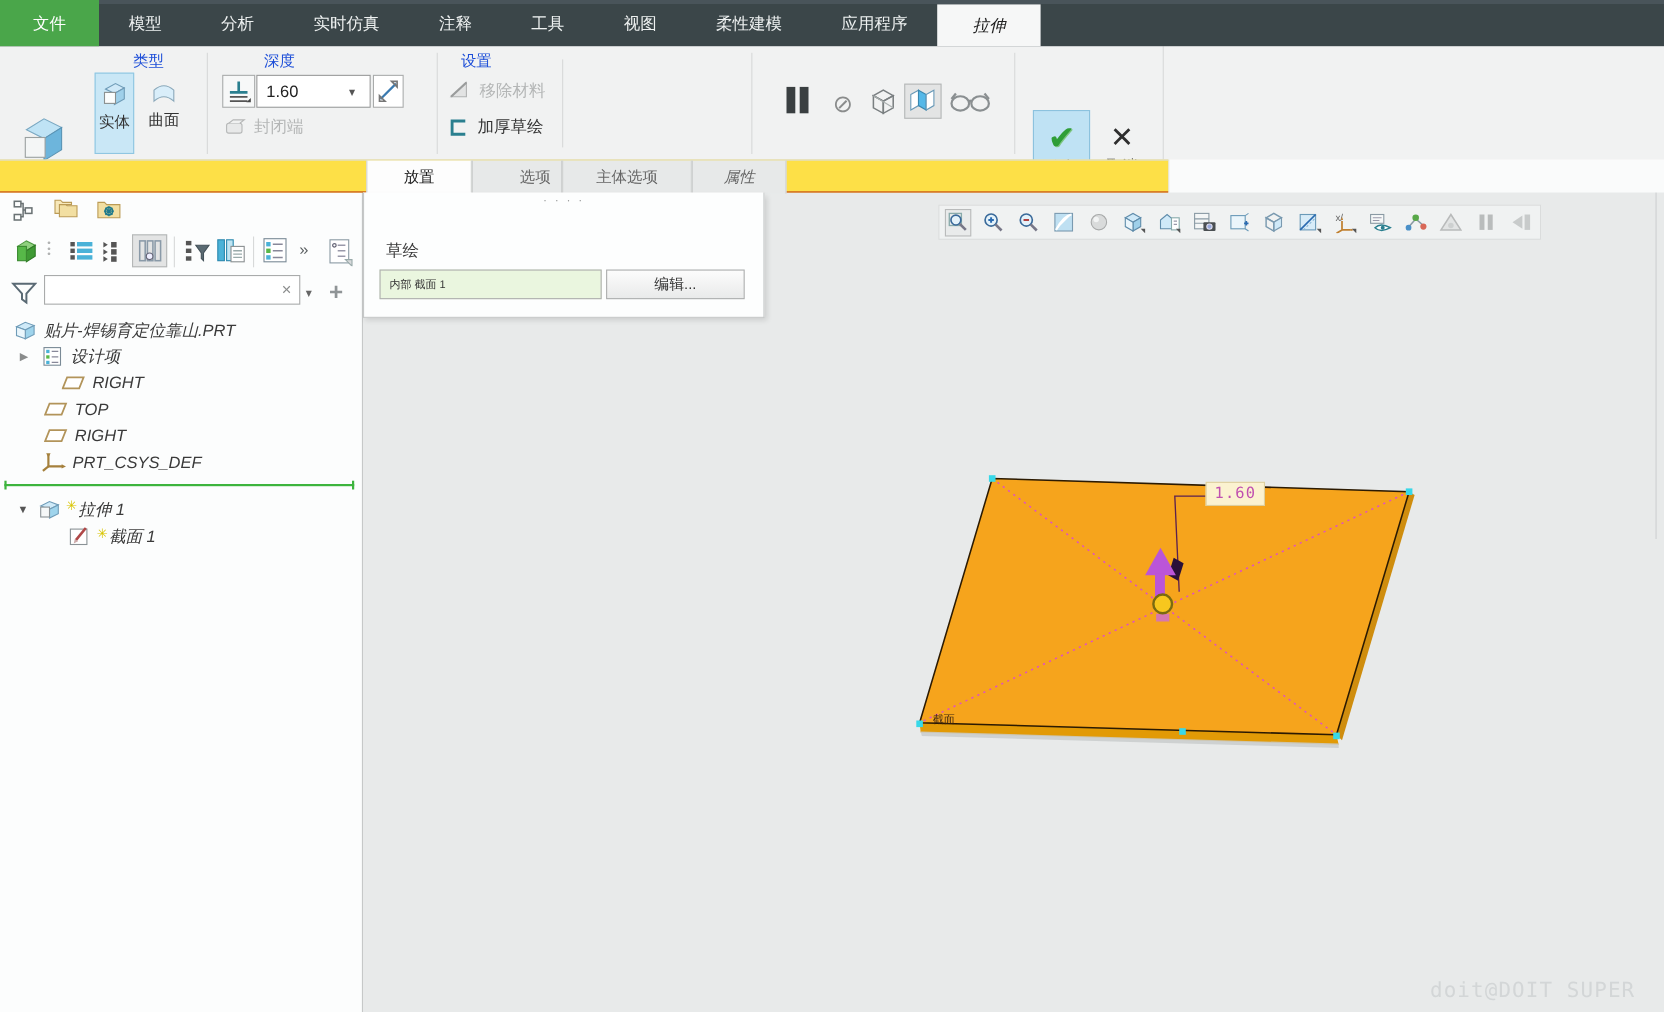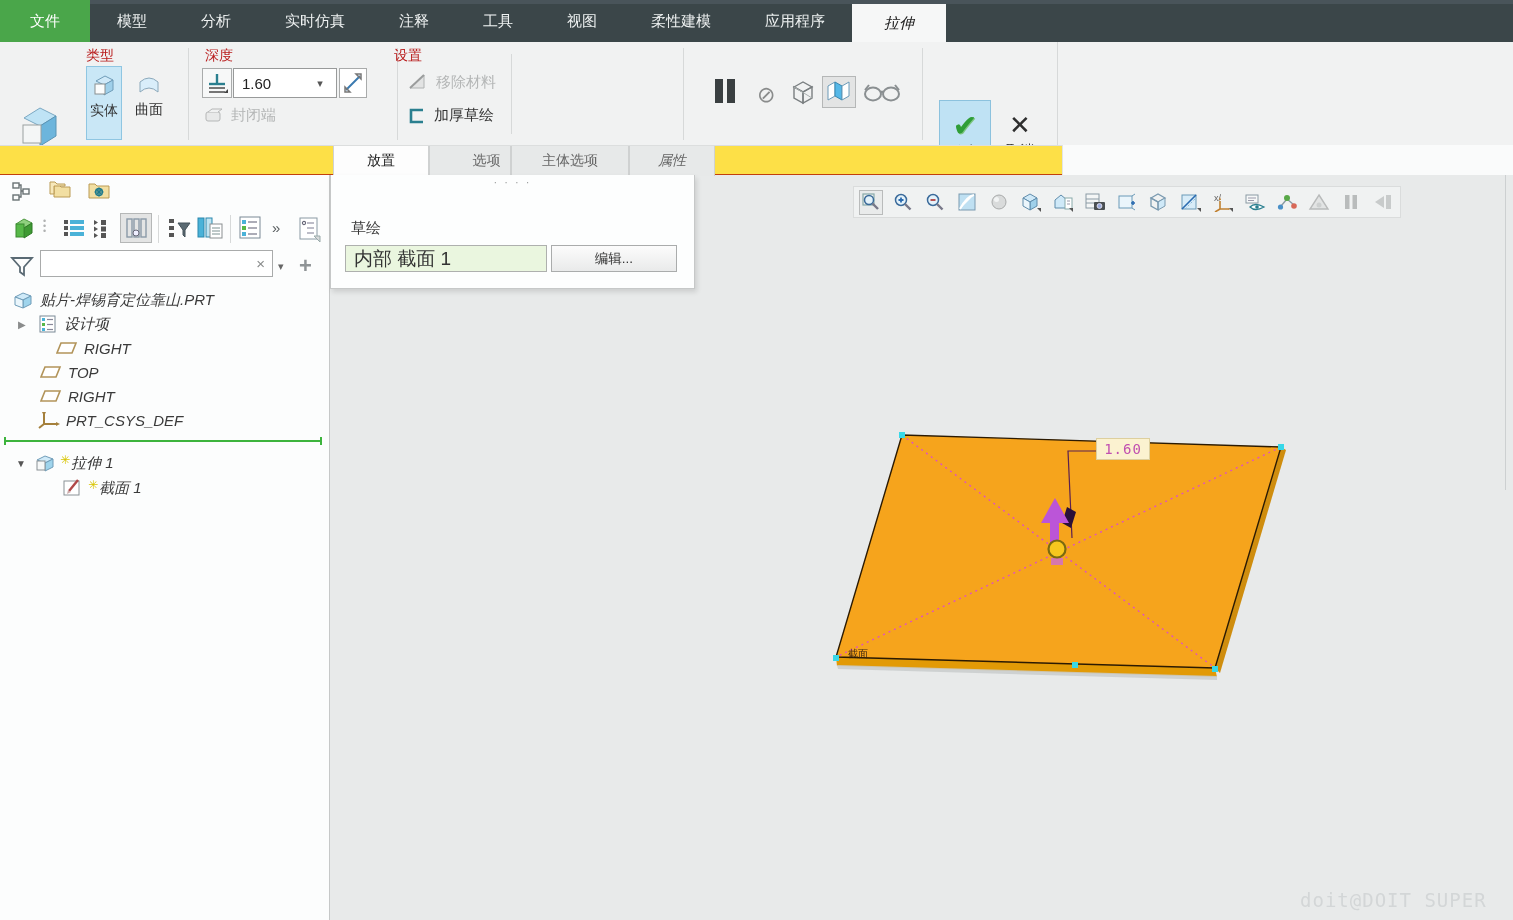--- a/index.html
+++ b/index.html
@@ -9,21 +9,21 @@
 
   
   #menubar { position:absolute; left:0; top:0; width:1513px; height:42px;
     background:linear-gradient(#49545a 0 4px,#3b4649 4px); display:flex; align-items:stretch; z-index:30; }
   .menu-tab { color:#eef1f1; font-size:15px; display:flex; align-items:center; padding:0 27px; cursor:default; }
   .menu-tab.file { background:#4aa64a; color:#fff; padding:0 30px; }
   .menu-tab.active { background:#f6f7f7; color:#222; font-style:italic; padding:0 32px; margin-top:4px; }
 
   
   #ribbon { position:absolute; left:0; top:42px; width:1513px; height:103px; background:#f1f2f2; z-index:20; }
-  .grp-label { position:absolute; font-size:14px; color:#b91c1c; }
+  .grp-label { position:absolute; font-size:14px; color:#1d4ed8;margin-left:35px; }
   .vsep { position:absolute; top:6px; width:1px; height:92px; background:#d7d9d9; }
   .rbtn { position:absolute; display:flex; flex-direction:column; align-items:center; justify-content:flex-start; font-size:14px; color:#333; }
   .rbtn.sel { background:#c9e7f6; border:1px solid #8fc6e2; }
   .rrow { position:absolute; display:flex; align-items:center; gap:7px; font-size:15px; color:#333; }
   .rrow.disabled { color:#b4b6b6; }
   #depth-combo { position:absolute; left:233px; top:68px; width:104px; height:30px; border:1px solid #989a9a; background:#fff; display:flex; align-items:center; }
   #depth-combo input { border:none; outline:none; width:76px; font-size:15px; padding-left:8px; font-family:inherit; color:#222; background:transparent; }
   #depth-combo .dd { color:#555; font-size:11px; width:20px; text-align:center; cursor:default; }
   .boxbtn { position:absolute; border:1px solid #a9abab; background:#f7f8f8; display:flex; align-items:center; justify-content:center; }
   .pressed { background:#e3e4e4; border:1px solid #b5b7b7; }
@@ -49,21 +49,21 @@
   .tree-row .exp.open { color:#555; }
   .tree-row .mark { color:#d8c400; font-size:12px; margin:0 1px 6px 0; }
   #insert-line { position:absolute; left:4px; top:265px; width:318px; height:2px; background:#3db43d; }
   #insert-line:before,#insert-line:after { content:""; position:absolute; top:-3px; width:2px; height:8px; background:#3db43d; }
   #insert-line:before{ left:0; } #insert-line:after{ right:0; }
 
   
   #placepanel { position:absolute; left:330px; top:175px; width:365px; height:114px; background:#fdfefe; border:1px solid #c6c8c8; border-top:none; box-shadow:2px 3px 5px rgba(0,0,0,.12); z-index:22; }
   #placepanel .grip { position:absolute; left:0; right:0; top:1px; text-align:center; color:#9a9c9c; font-size:11px; letter-spacing:2px; }
   #sketch-label { position:absolute; left:20px; top:44px; font-size:15px; color:#3a3a3a; }
-  #collector { position:absolute; left:14px; top:70px; width:202px; height:27px; background:#eaf6df; border:1px solid #aeb0ae; font-size:19px; color:#333; display:flex; align-items:center; padding-left:8px; }
+  #collector { position:absolute; left:14px; top:70px; width:202px; height:27px; background:#eaf6df; border:1px solid #aeb0ae; font-size:10px; color:#333; display:flex; align-items:center; padding-left:8px; }
   #edit-btn { position:absolute; left:220px; top:70px; width:126px; height:27px; background:linear-gradient(#fcfcfc,#e9eaea); border:1px solid #aaacac; font-size:13.5px; color:#333; display:flex; align-items:center; justify-content:center; }
 
   
   #gfxbar { position:absolute; left:853px; top:186px; width:548px; height:32px; background:#f0f2f2; border:1px solid #dadcdc; display:flex; align-items:center; gap:8px; padding:0 5px; z-index:10; }
   .gico { width:25px; height:25px; display:flex; align-items:center; justify-content:center; }
   .gico.framed { border:1px solid #b9bbbb; background:#e9ebeb; }
 
   
   #canvas { position:absolute; left:330px; top:175px; width:1183px; height:745px; z-index:5; }
   #dim-label { position:absolute; left:1096px; top:438px; width:54px; height:22px; background:#fbf2d0; border:1px solid #ddcf9e; color:#c050b0; font-family:"DejaVu Sans Mono",monospace; font-size:14px; letter-spacing:1px; display:flex; align-items:center; justify-content:center; z-index:8; }
@@ -143,21 +143,21 @@
   <div class="rrow disabled" style="left:204px;top:64px;">
     <svg width="20" height="16" viewBox="0 0 20 16">
       <rect x="2" y="4" width="14" height="9" rx="2" fill="#e8e9e9" stroke="#b5b7b7"></rect>
       <path d="M4,4 L8,1 L18,1 L14,4" fill="#f0f1f1" stroke="#b5b7b7"></path>
     </svg>
     <span>封闭端</span>
   </div>
 
   <div class="vsep" style="left:397px;"></div>
 
-  <div class="grp-label" style="left:394px;top:5px;">设置</div>
+  <div class="grp-label" style="left:384px;top:5px;">设置</div>
   <div class="rrow disabled" style="left:407px;top:30px;">
     <svg width="22" height="20" viewBox="0 0 22 20">
       <polygon points="3,16 17,3 17,16" fill="#e2e3e3" stroke="#b0b2b2"></polygon>
       <line x1="3" y1="16" x2="17" y2="3" stroke="#9a9c9c" stroke-width="2"></line>
     </svg>
     <span>移除材料</span>
   </div>
   <div class="rrow" style="left:407px;top:64px;">
     <svg width="20" height="18" viewBox="0 0 20 18">
       <path d="M16,3 L4,3 L4,15 L16,15" fill="none" stroke="#2a7f8f" stroke-width="2.6"></path>

